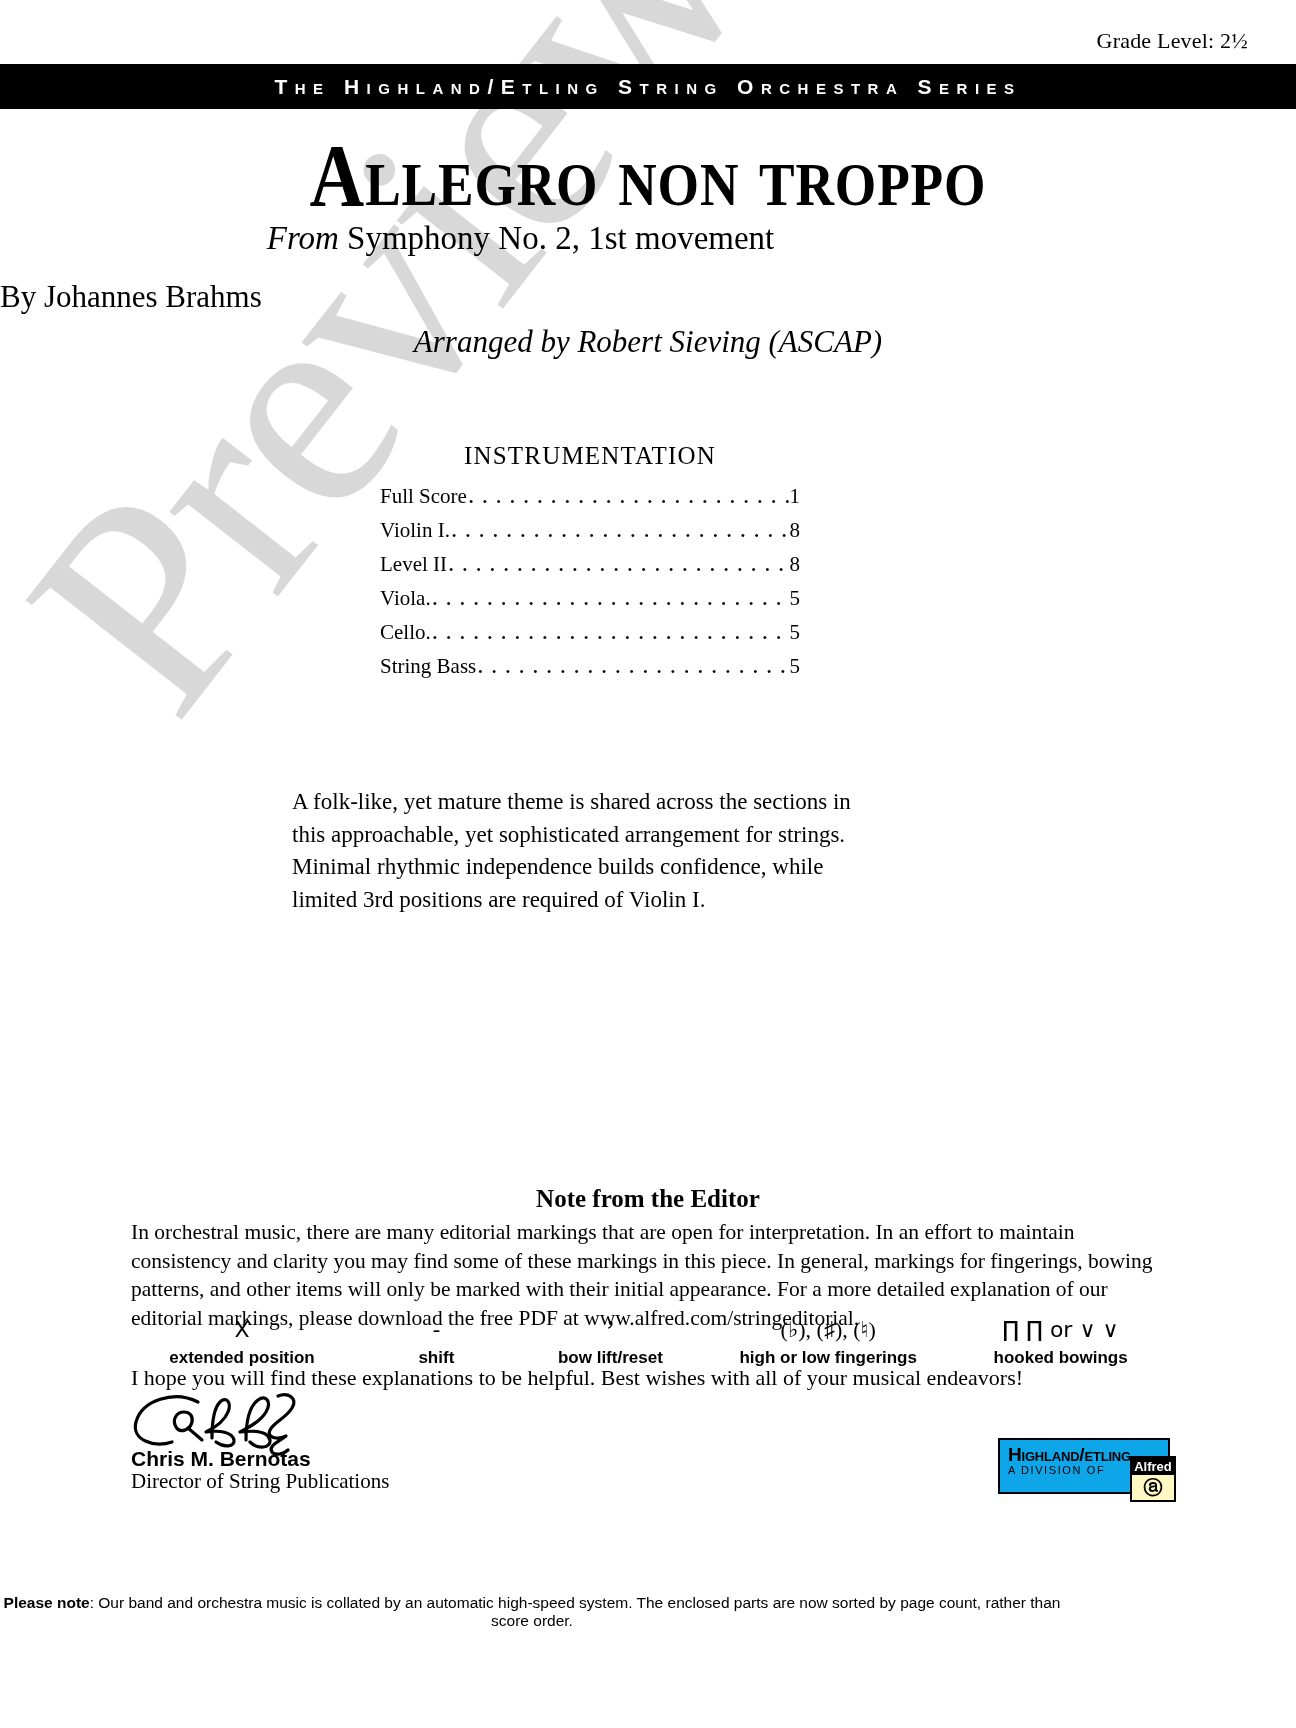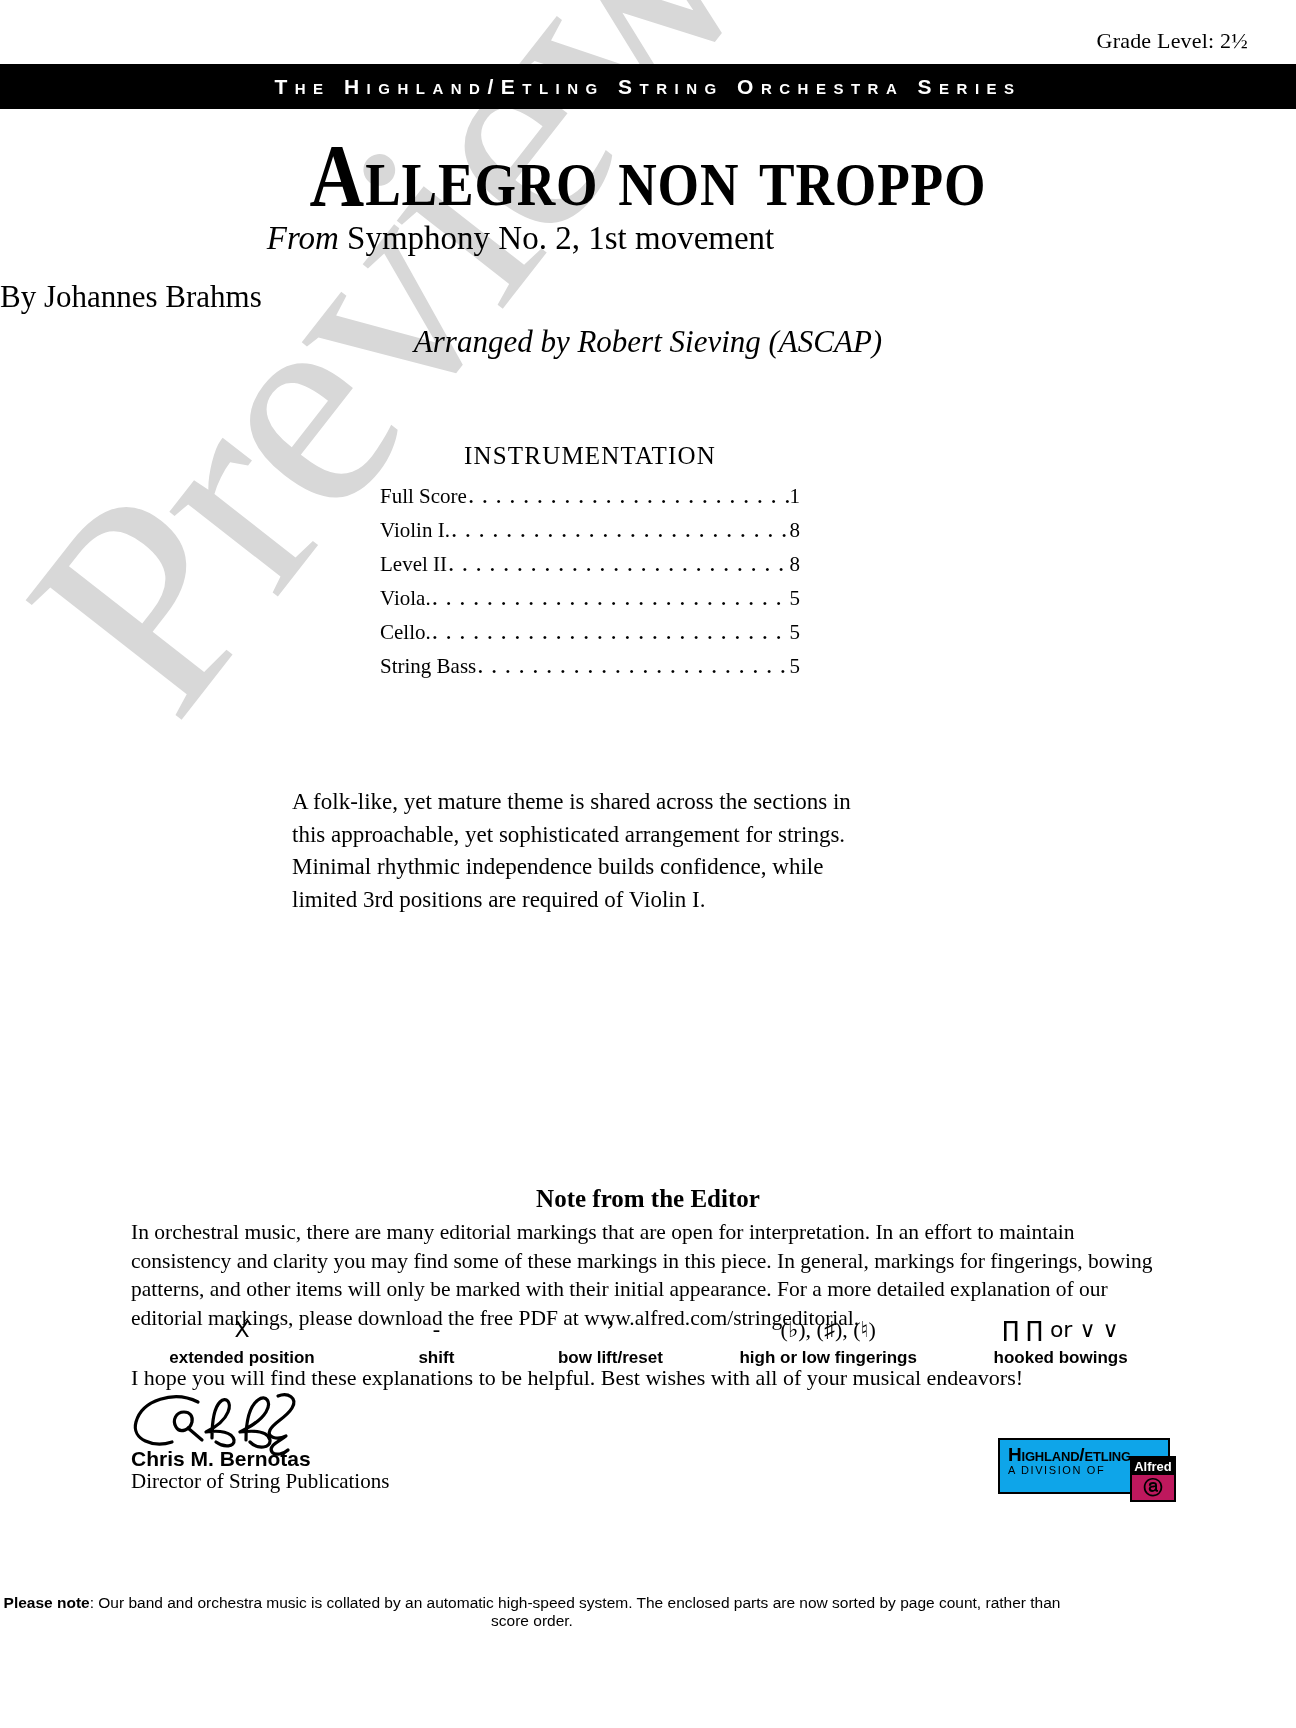--- a/index.html
+++ b/index.html
@@ -263,21 +263,21 @@
     font-family: "Liberation Sans", sans-serif;
     font-size: 11px;
     letter-spacing: 1.6px;
   }
   .alfred-badge {
     position: absolute;
     right: 120px;
     top: 1456px;
     width: 46px;
     height: 46px;
-    background: #be185d;
+    background: #fef9c3;
     border: 2px solid #000;
     margin-left: 48px;
   }
   .alfred-badge .alf-top {
     background: #000;
     color: #fff;
     font-family: "Liberation Sans", sans-serif;
     font-weight: bold;
     font-size: 13px;
     text-align: center;

